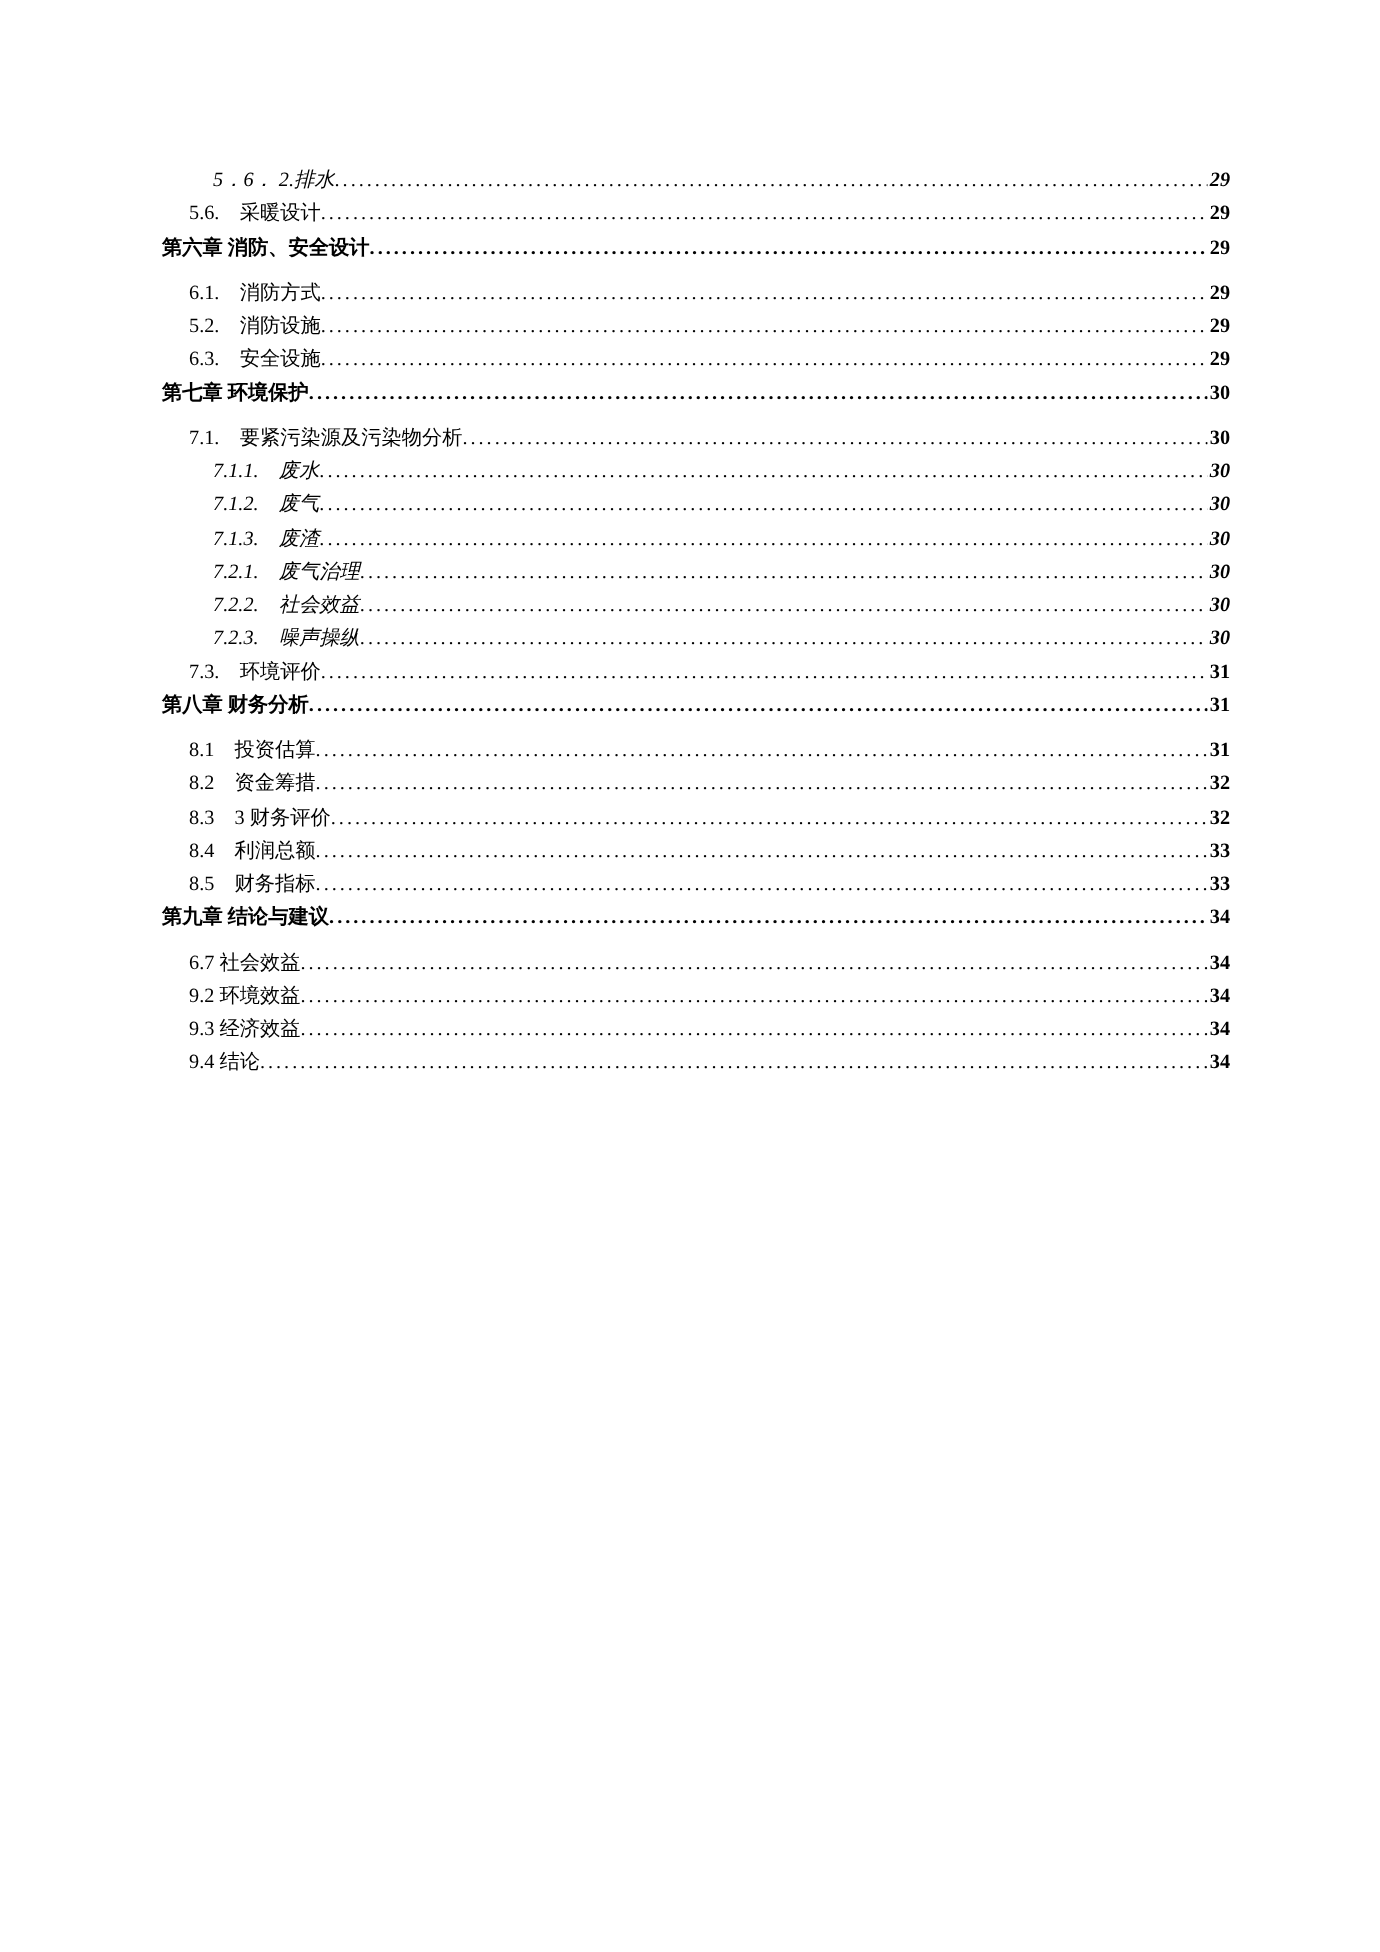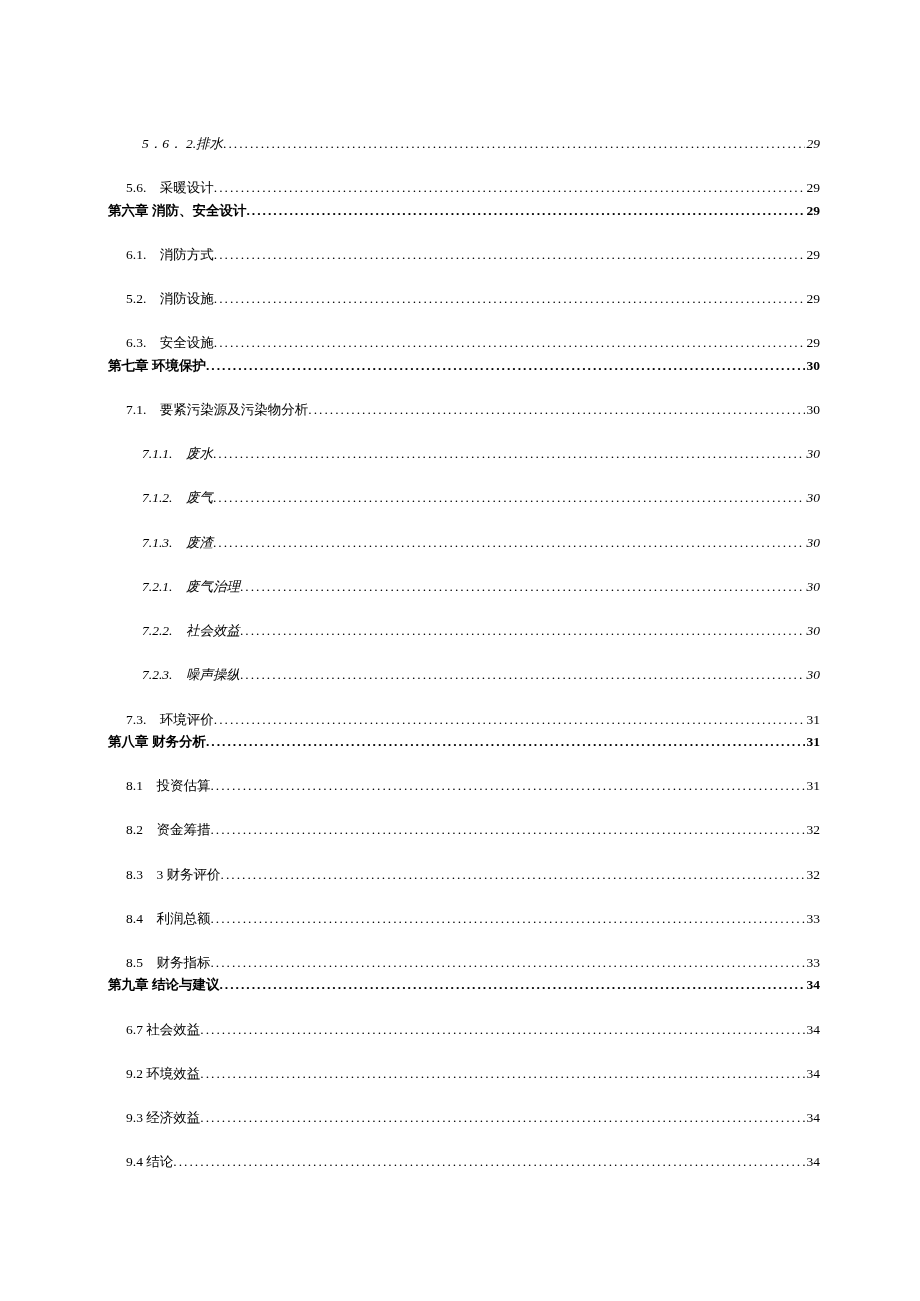--- a/index.html
+++ b/index.html
@@ -14,36 +14,36 @@
     box-sizing: border-box;
     width: 920px;
   }
   .toc-entry {
     display: flex;
     align-items: baseline;
     font-size: 13.5px;
     line-height: 1.5;
     color: #000;
     white-space: nowrap;
-    margin-top: 24px;
   }
   .toc-entry .label {
     flex: 0 0 auto;
   }
   .toc-entry .leader {
     flex: 1 1 auto;
     overflow: hidden;
     letter-spacing: 2px;
   }
   .toc-entry .leader::after {
     content: "........................................................................................................................................................................................................";
   }
   .toc-entry .pnum {
     flex: 0 0 auto;
     padding-left: 2px;
+    font-weight: bold;
   }
   .chapter { font-weight: bold; margin-top: 0; margin-bottom: 10px; }
   .chapter .label { padding-left: 0; }
   .lvl1 .label { padding-left: 18px; }
   .lvl2 .label { padding-left: 34px; font-style: italic; }
   .lvl2 .pnum { font-style: italic; }
   .lvl1, .lvl2 { margin-bottom: 2px; }
 </style>
 </head>
 <body>

